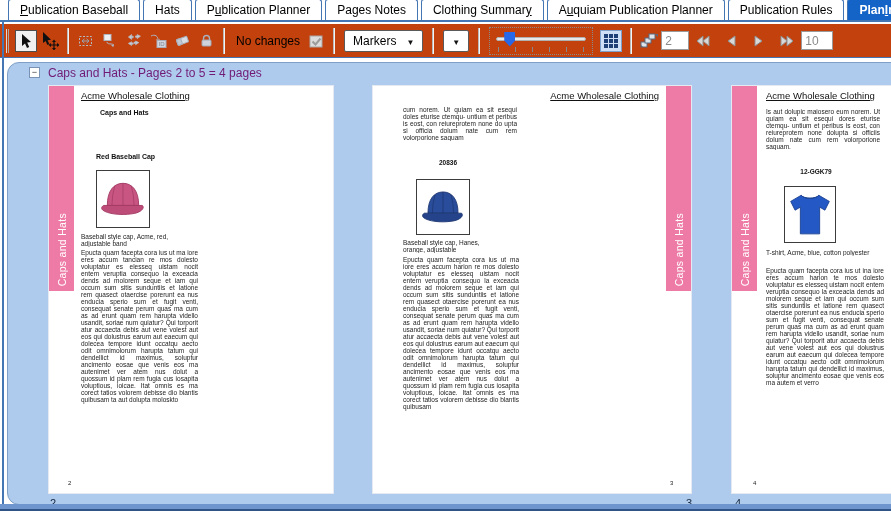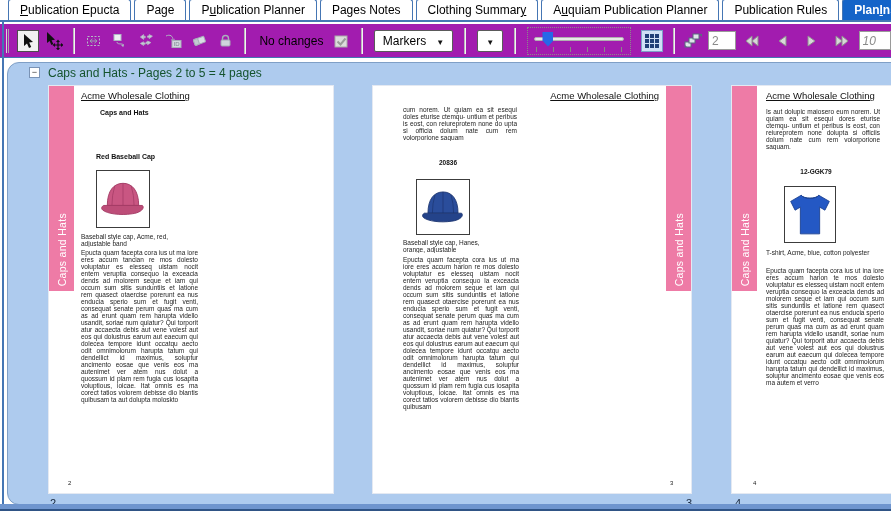--- a/index.html
+++ b/index.html
@@ -14,22 +14,22 @@
   
   .tabbar { position:absolute; left:0; top:0; right:0; height:22px; background:#fff;
     border-bottom:2px solid #4576b4; display:flex; align-items:flex-end; padding-left:8px; }
   .tab { height:21px; display:flex; align-items:center; padding:0 11px; margin-right:3px;
     border:1px solid #4576b4; border-bottom:none; border-radius:3px 3px 0 0;
     background:#fff; font-size:12px; color:#000; white-space:nowrap; cursor:default; }
   .tab .key { text-decoration:underline; }
   .tab.selected { background:#1464c8; color:#fff; font-weight:bold; }
 
   
-  .toolbar { position:absolute; left:0; top:24px; right:0; height:34px; background:#a21caf;
-    display:flex; align-items:center; border-bottom:1px solid #4576b4;justify-content:space-between; }
+  .toolbar { position:absolute; left:0; top:24px; right:0; height:34px; background:#c2410c;
+    display:flex; align-items:center; border-bottom:1px solid #4576b4; }
   .gripper { width:3px; height:24px; border-left:1px solid #d9d9d9; border-right:1px solid #a9a9a9; margin:0 5px 0 6px; }
   .tsep { width:2px; height:26px; border-left:1px solid #b9b9b9; border-right:1px solid #f4f4f4; margin:0 5px; }
   .tbtn { display:flex; align-items:center; justify-content:center; width:22px; height:22px; margin:0 1px; }
   .tbtn.active { border:1px solid #4e4e4e; background:#f1f1f1; }
   .tool-label { font-size:12px; color:#000; margin:0 4px 0 6px; white-space:nowrap; }
   .dd-btn { display:flex; align-items:center; gap:10px; border:1px solid #5a5a5a; border-radius:2px;
     background:#fff; height:22px; padding:0 8px; font-size:12px; margin:0 4px; cursor:default; }
   .dd-arrow::after { content:"▼"; font-size:8px; color:#111; }
   .num-box { width:28px; height:19px; border:1px solid #9a9a9a; background:#fff; color:#8a8a8a;
     font-size:12px; padding:0 3px; font-family:"Liberation Sans",sans-serif; }
@@ -44,21 +44,21 @@
     display:flex; align-items:center; justify-content:center; margin:0 3px; }
   .nav-btn { width:20px; height:20px; display:flex; align-items:center; justify-content:center; margin:0 4px; }
 
   
   .panel { position:absolute; left:7px; top:62px; right:-3px; bottom:6px; background:#aecbee;
     border:1px solid #7f9fc6; border-radius:12px 0 0 12px; overflow:hidden; }
   .panel-header { position:absolute; left:0; top:0; right:0; height:19px; display:flex; align-items:center; }
   .collapse-box { width:11px; height:11px; background:#fff; border:1px solid #7a93b5; margin:0 8px 0 21px;
     display:flex; align-items:center; justify-content:center; font-size:9px; line-height:9px; color:#333; }
   .collapse-box::after { content:"−"; margin-top:-1px; }
-  .panel-title { font-size:12px; color:#14532d; }
+  .panel-title { font-size:12px; color:#701a75; }
 
   .page { position:absolute; top:23px; height:407px; background:#fff; box-shadow:0 0 0 1px #e4e9f2; overflow:hidden; }
   .page2 { left:41px; width:284px; }
   .page3 { left:365px; width:318px; }
   .page4 { left:724px; width:167px; }
 
   .pink-tab { position:absolute; top:0; width:25px; height:205px; background:#ee7ba6; }
   .pink-tab.left { left:0; } .pink-tab.right { right:0; }
   .pink-tab .vtext { position:absolute; bottom:5px; left:50%; transform:translateX(-50%) rotate(180deg);
     writing-mode:vertical-rl; color:#fff; font-size:10.5px; white-space:nowrap; letter-spacing:.3px; }
@@ -78,24 +78,24 @@
 </style>
 </head>
 <body>
 
 <div id="stage">
 
   <div class="tabbar">
     <div class="tab">
         <span></span>
         <span class="key">P</span>
-        <span>ublication Epucta</span>
-      </div>
-    <div class="tab">
-        <span>Page</span>
+        <span>ublication Baseball</span>
+      </div>
+    <div class="tab">
+        <span>Hats</span>
         <span class="key"></span>
         <span></span>
       </div>
     <div class="tab">
         <span>P</span>
         <span class="key">u</span>
         <span>blication Planner</span>
       </div>
     <div class="tab">
         <span>Pages Notes</span>
@@ -304,21 +304,21 @@
     <div class="nav-btn">
       <span>
           <svg width="16" height="14">
             <g fill="#d8d8d8" stroke="#8e8e8e">
               <path d="M2 2 L8 7 L2 12 Z"></path>
               <path d="M8 2 L14 7 L8 12 Z"></path>
             </g>
           </svg>
         </span>
     </div>
-    <input class="num-box" style="width: 32px; font-style: italic;" value="10">
+    <input class="num-box" style="width: 32px;" value="10">
   </div>
 
   <div class="panel">
     <div class="panel-header">
       <span class="collapse-box"></span>
       <span class="panel-title">Caps and Hats - Pages 2 to 5 = 4 pages</span>
     </div>
 
     <div class="page page2">
       <div class="pink-tab left">

